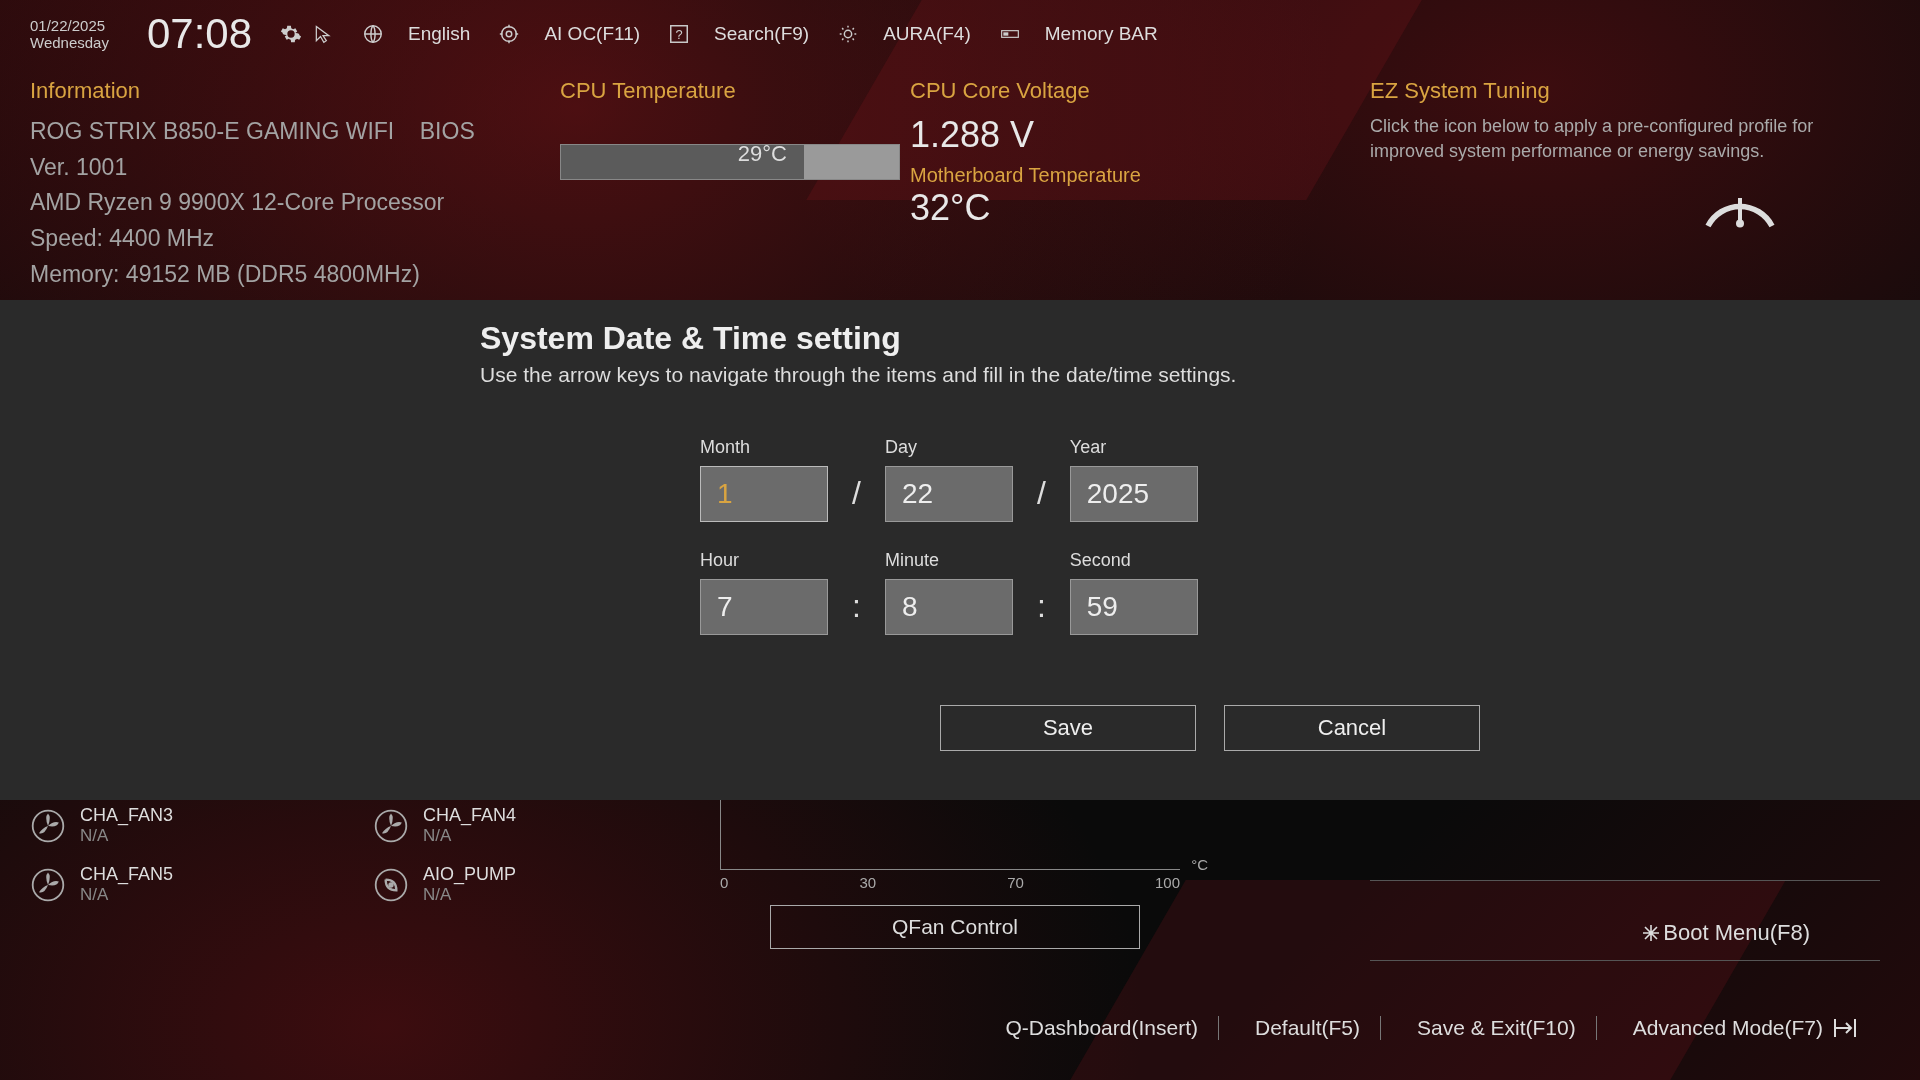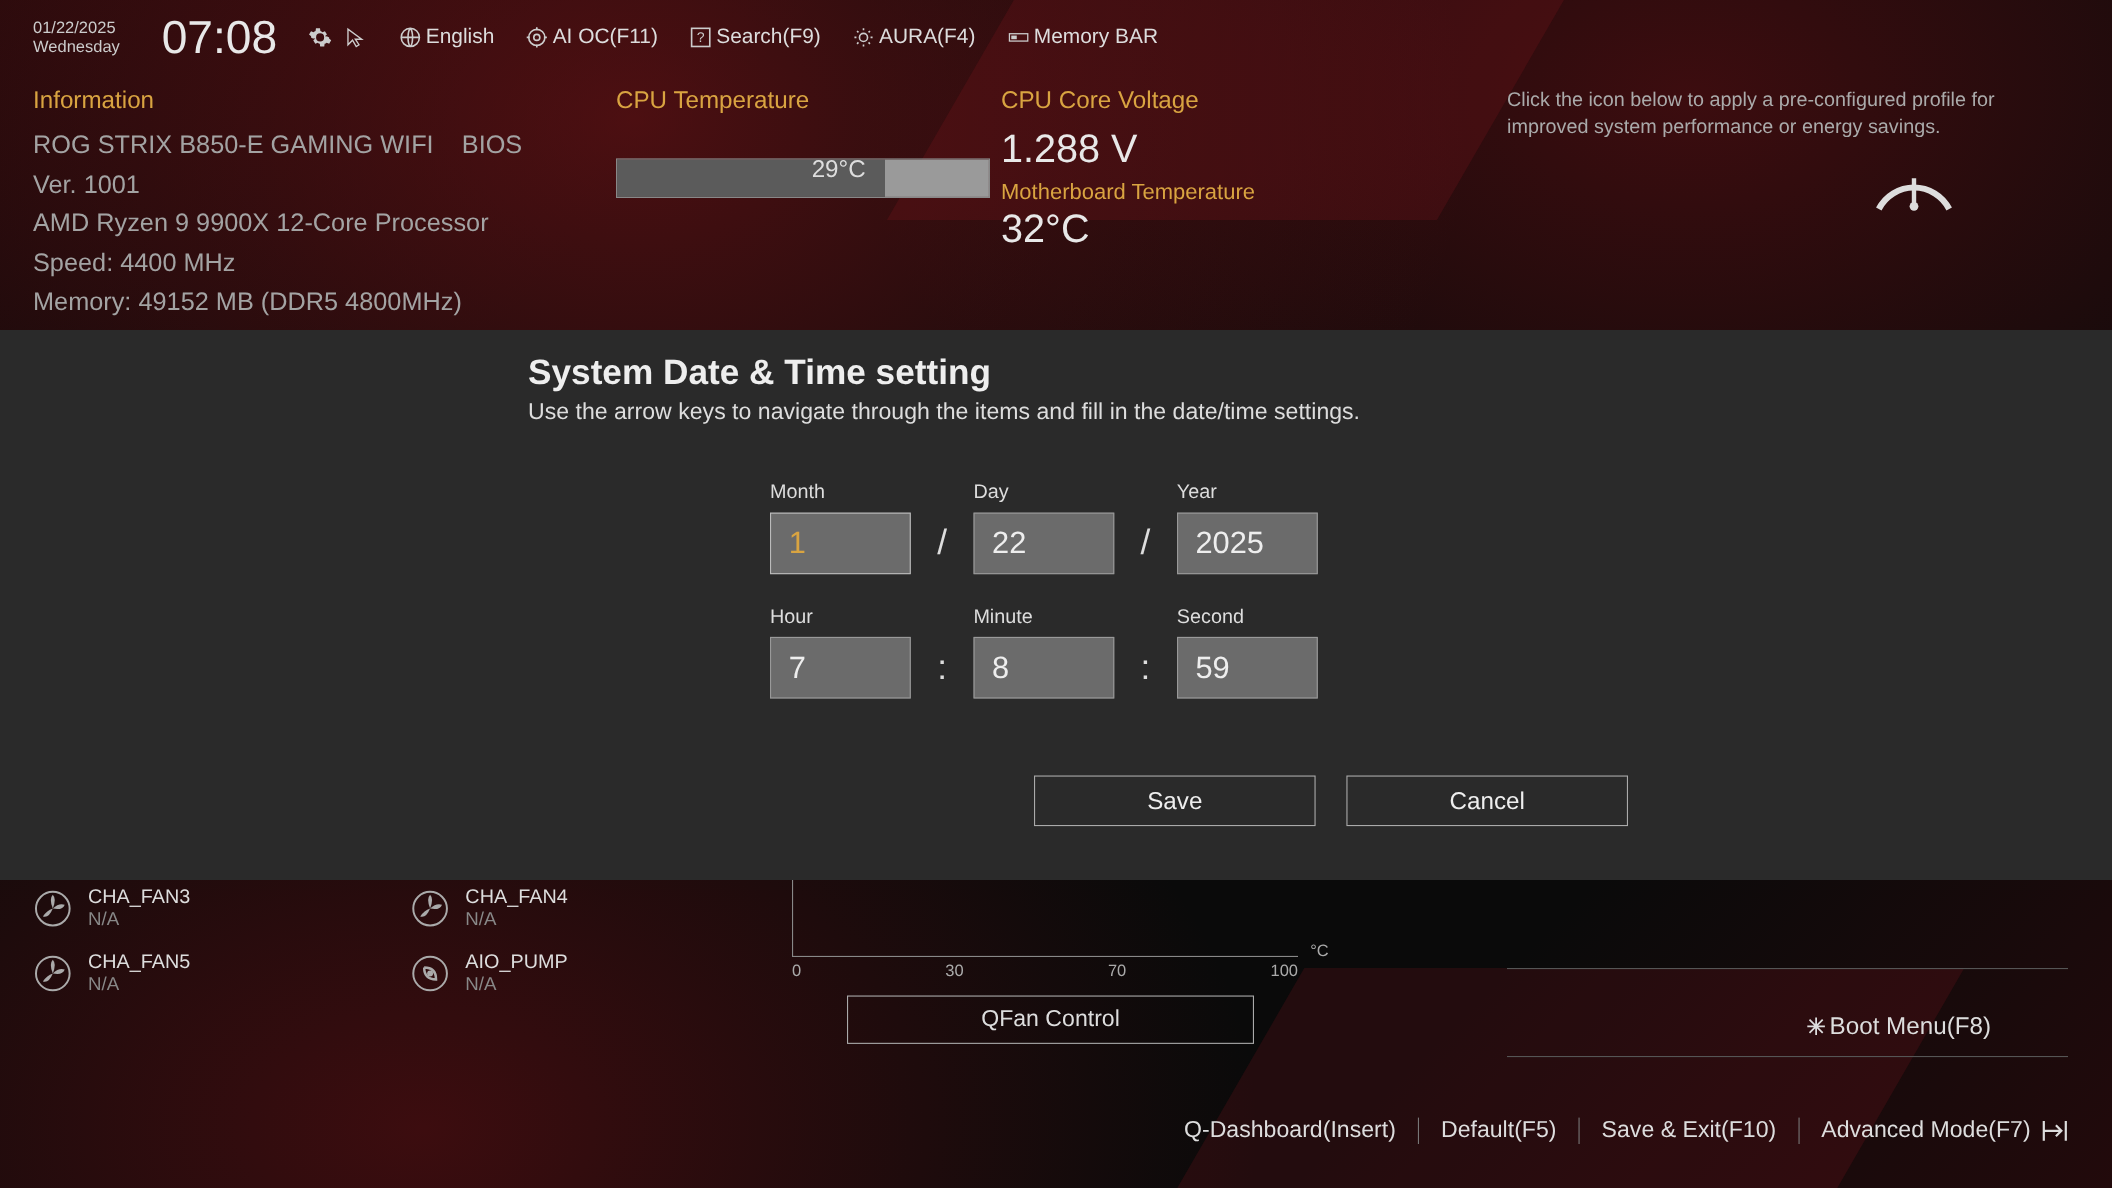--- a/index.html
+++ b/index.html
@@ -19,21 +19,21 @@
 
 
 .header { display:flex; align-items:center; padding: 18px 30px 0 30px; }
 .logo { width:60px; height:36px; margin-right: 30px; }
 .title { color:#ddd; font-size:28px; font-weight:400; }
 
 .topbar { display:flex; align-items:center; padding: 10px 30px 0 30px; gap: 28px; }
 .datetime { margin-right: 10px; }
 .date-small { font-size:15px; color:#ccc; }
 .clock { font-size:42px; font-weight:500; color:#e8e8e8; }
-.top-item { display:flex; align-items:center; gap:3px; font-size:19px; color:#ddd; cursor:pointer; }
+.top-item { display:flex; align-items:center; gap:24px; font-size:19px; color:#ddd; cursor:pointer; }
 .top-icon { width:22px; height:22px; display:flex; align-items:center; justify-content:center; }
 .cursor-icon { fill:none; stroke:#ccc; stroke-width:1.5; }
 
 
 .info-row { display:flex; padding: 20px 30px 0 30px; gap: 40px; }
 .info-col { flex: 0 0 auto; }
 .col-information { width: 490px; }
 .col-cpu-temp { width: 310px; }
 .col-voltage { width: 420px; }
 .col-tuning { flex: 1; }
@@ -71,21 +71,21 @@
 .chart-area { position:absolute; top:800px; left:720px; width:480px; z-index:3; }
 .chart-axis { border-left:1px solid #888; border-bottom:1px solid #888; height:70px; width:460px; position:relative; }
 .chart-unit { position:absolute; right:-28px; bottom:-4px; font-size:15px; color:#aaa; }
 .chart-ticks { display:flex; justify-content:space-between; width:460px; font-size:15px; color:#aaa; margin-top:4px; }
 .qfan-btn { width:370px; height:44px; border:1px solid #aaa; background:transparent; color:#ddd; font-size:21px; margin:14px auto 0 50px; display:block; cursor:pointer; }
 
 .boot-menu { position:absolute; top:920px; right:110px; display:flex; align-items:center; font-size:22px; color:#ddd; z-index:3; }
 .boot-hr { position:absolute; top:880px; right:40px; width:510px; height:1px; background:#555; z-index:3; }
 .boot-hr2 { position:absolute; top:960px; right:40px; width:510px; height:1px; background:#555; z-index:3; }
 
-.footer { position:absolute; bottom:40px; right:18px; display:flex; align-items:flex-end; gap:0; font-size:21px; color:#ddd; z-index:3; }
+.footer { position:absolute; bottom:40px; right:41px; display:flex; align-items:flex-end; gap:16px; font-size:21px; color:#ddd; z-index:3; }
 .footer-item { padding: 0 20px; border-right:1px solid #777; cursor:pointer; }
 .footer-item:last-child { border-right:none; display:flex; align-items:center; gap:10px; }
 
 svg { display:block; }
 </style>
 </head>
 <body>
 
 <div class="bg-overlay"></div>
 <div class="content">
@@ -184,20 +184,21 @@
     </div>
 
     <div class="info-col col-voltage">
       <div class="section-label">CPU Core Voltage</div>
       <div class="big-value">1.288 V</div>
       <div class="sub-orange">Motherboard Temperature</div>
       <div class="big-value">32°C</div>
     </div>
 
     <div class="info-col col-tuning">
+      <div class="section-label">EZ System Tuning</div>
       <div class="tuning-desc">Click the icon below to apply a pre-configured profile for improved system performance or energy savings.</div>
       <div class="gauge">
         <svg viewBox="0 0 100 60">
             <path d="M10 55 A45 45 0 0 1 90 55" fill="none" stroke="#ddd" stroke-width="7"></path>
             <path d="M50 52 L50 20" stroke="#ddd" stroke-width="5"></path>
             <circle cx="50" cy="52" r="5" fill="#ddd"></circle>
           </svg>
       </div>
     </div>
   </div>

